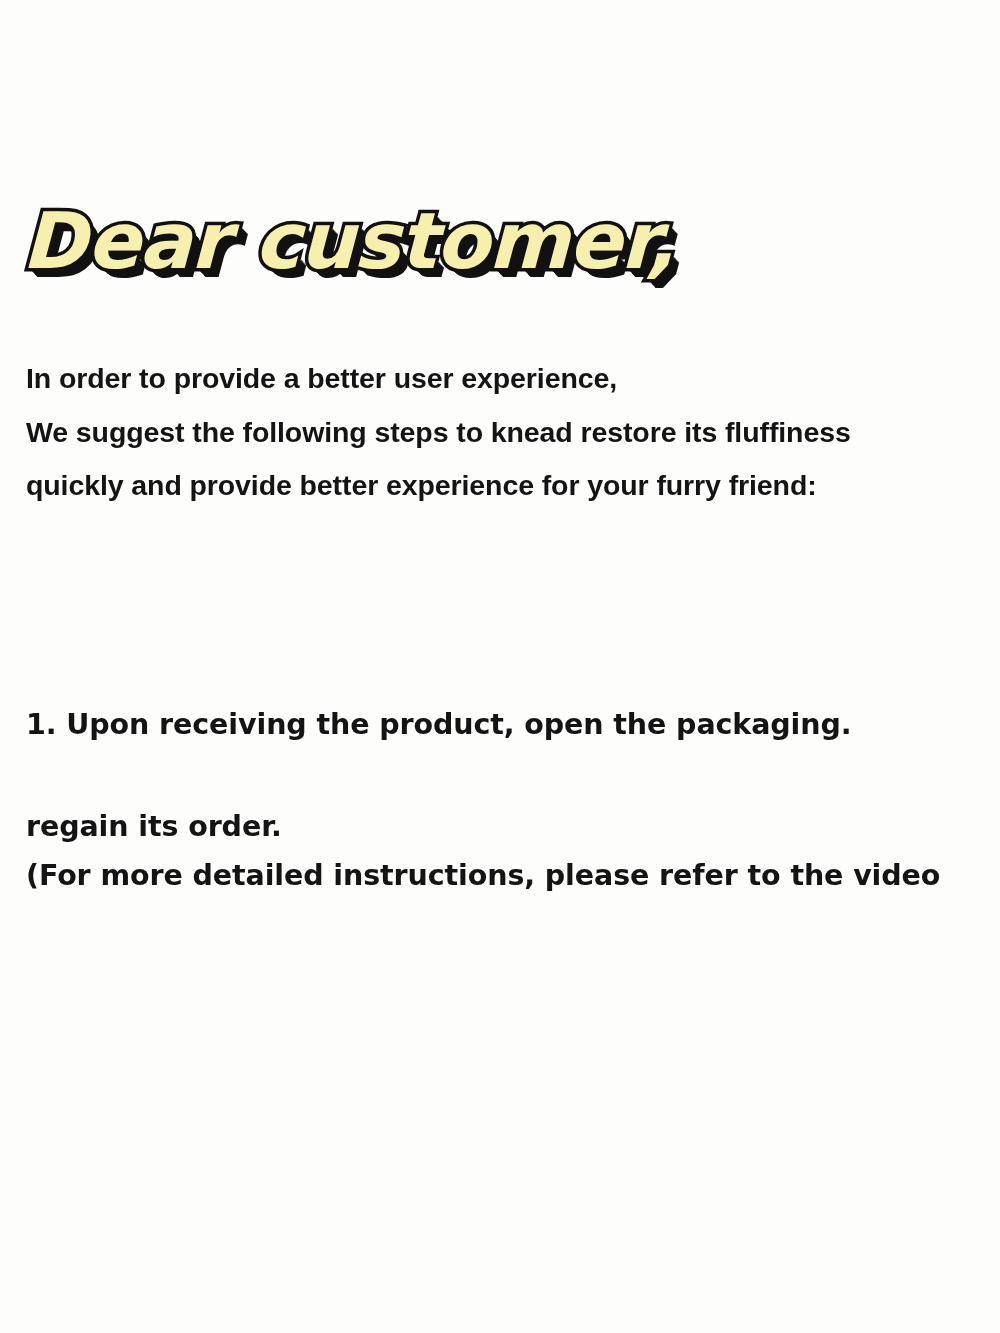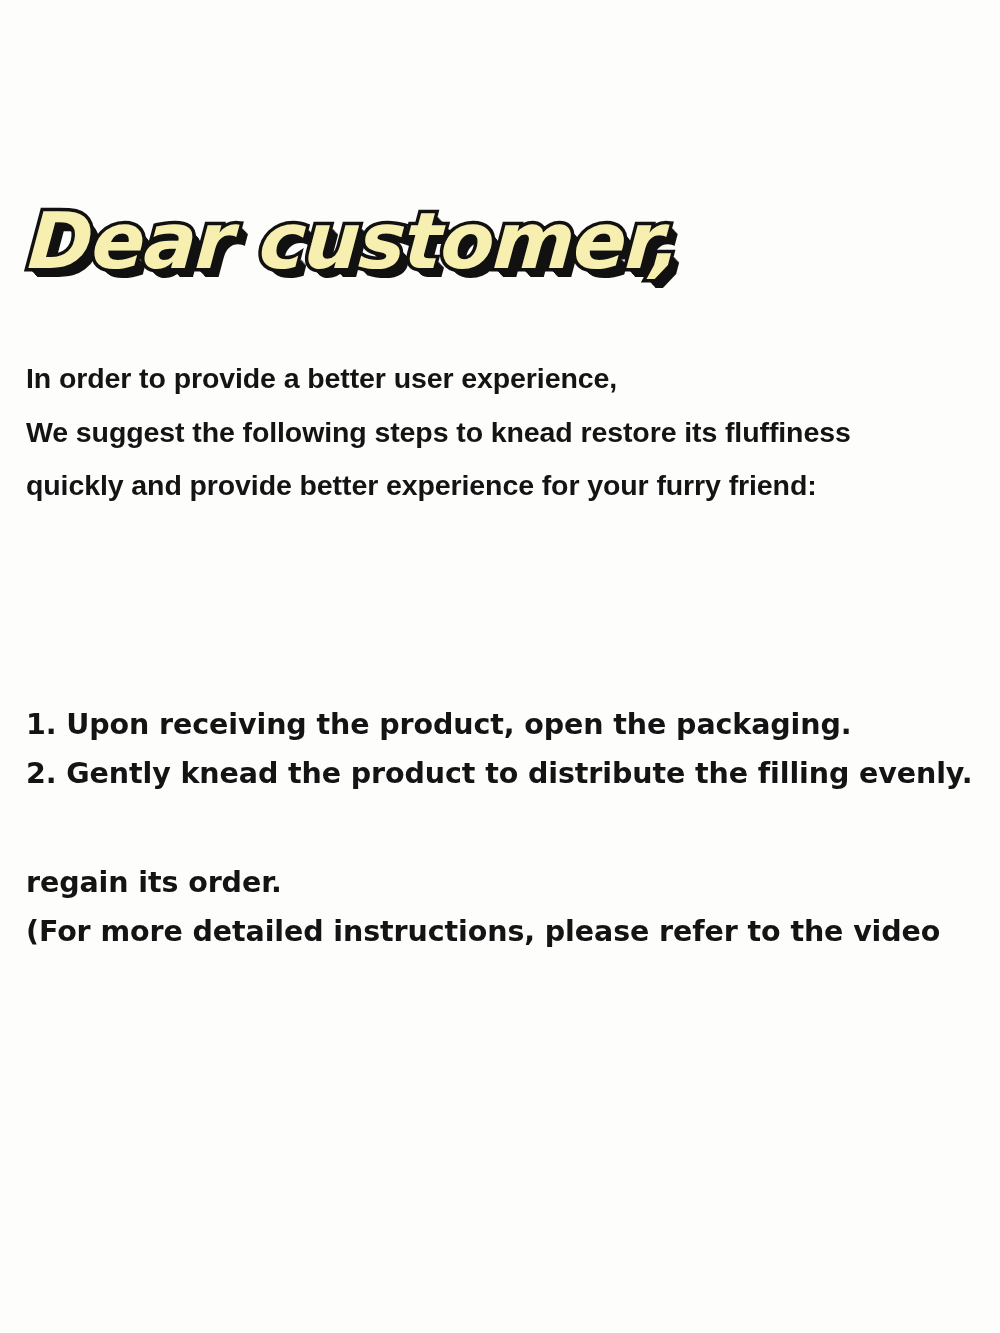--- a/index.html
+++ b/index.html
@@ -81,21 +81,21 @@
 
   .step {
     font-family: "DejaVu Sans", sans-serif;
     font-weight: 700;
     font-size: 28.5px;
     line-height: 49px;
     color: #141414;
     letter-spacing: -0.1px;
   }
 
-  .step-1 { }
+  .step-1 { margin-bottom: 53px; }
   .step-2 { margin-bottom: 60px; }
 
   .step-line { white-space: nowrap; }
 </style>
 </head>
 <body>
 
 <div class="page">
 
   <div class="heading-wrap">
@@ -107,23 +107,20 @@
     <div class="intro-line">We suggest the following steps to knead restore its fluffiness</div>
     <div class="intro-line">quickly and provide better experience for your furry friend:</div>
   </div>
 
   <div class="steps">
 
     <div class="step step-1">
       <div class="step-line">1. Upon receiving the product, open the packaging.</div>
     </div>
 
-    <div class="step step-2">
-      <div class="step-line">2. Gently knead the product to distribute the filling evenly.</div>
-    </div>
 
     <div class="step step-3">
       <div class="step-line">regain its order.</div>
       <div class="step-line"> (For more detailed instructions, please refer to the video</div>
     </div>
 
   </div>
 
 </div>
 

